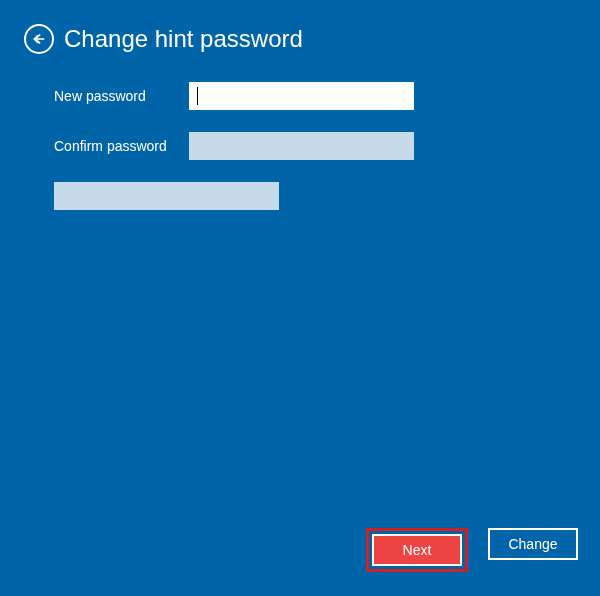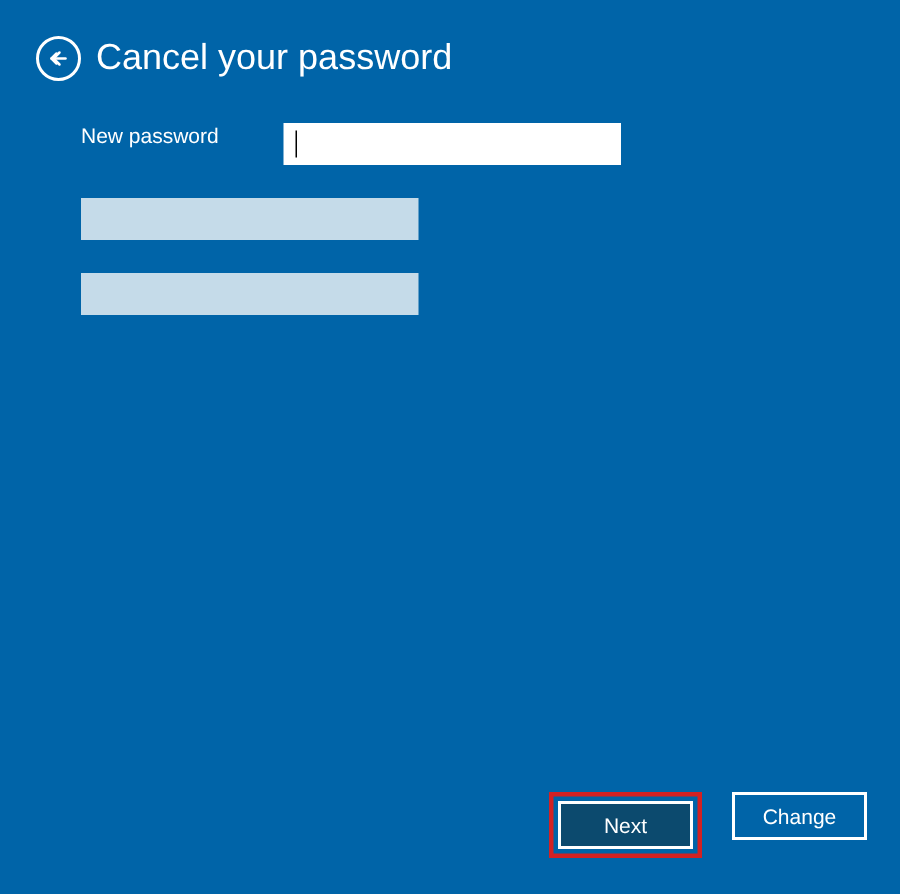--- a/index.html
+++ b/index.html
@@ -38,20 +38,21 @@
     }
     .title {
       font-size: 24px;
       font-weight: 300;
     }
     .form {
       padding: 28px 0 0 54px;
     }
     .row {
       display: flex;
+      align-items: center;
       margin-bottom: 22px;
     }
     .label {
       width: 135px;
       font-size: 14px;
       font-weight: 400;
     }
     .input {
       width: 225px;
       height: 28px;
@@ -82,21 +83,21 @@
       background: transparent;
       color: #ffffff;
       font-family: inherit;
       font-size: 14px;
       cursor: pointer;
       display: flex;
       align-items: center;
       justify-content: center;
     }
     .btn.primary {
-      background: #0c4a6e;
+      background: #ef4444;
       border: 2px solid #ffffff;
       text-align: right;
     }
     .highlight-wrap {
       border: 3px solid #d32123;
       padding: 3px;
     }
     .caret {
       display: inline-block;
       width: 1px;
@@ -110,32 +111,33 @@
 <body>
 
 <div class="header">
   <div class="back-icon">
     <svg viewBox="0 0 24 24" fill="none" stroke="#ffffff" stroke-width="2.5">
       <path d="M15 6l-6 6 6 6" stroke-linecap="round" stroke-linejoin="round" transform="translate(-2,0)"></path>
       <path d="M5 12h14" stroke-linecap="round"></path>
       <path d="M10 7l-5 5 5 5" stroke-linecap="round" stroke-linejoin="round"></path>
     </svg>
   </div>
-  <div class="title">Cancel your password</div>
+  <div class="title">Change hint password</div>
 </div>
 
 <div class="form">
   <div class="row">
     <div class="label">New password</div>
     <div class="input active" style="display:flex;align-items:center;">
       <span></span>
         <span class="caret"></span>
     </div>
   </div>
   <div class="row">
+    <div class="label">Confirm password</div>
     <input type="password" class="input inactive" value="" style="">
   </div>
   <div class="row">
     <input type="text" class="input inactive" value="" style="">
   </div>
 </div>
 
 <div class="footer">
   <div class="highlight-wrap">
     <button class="btn primary">Next</button>

